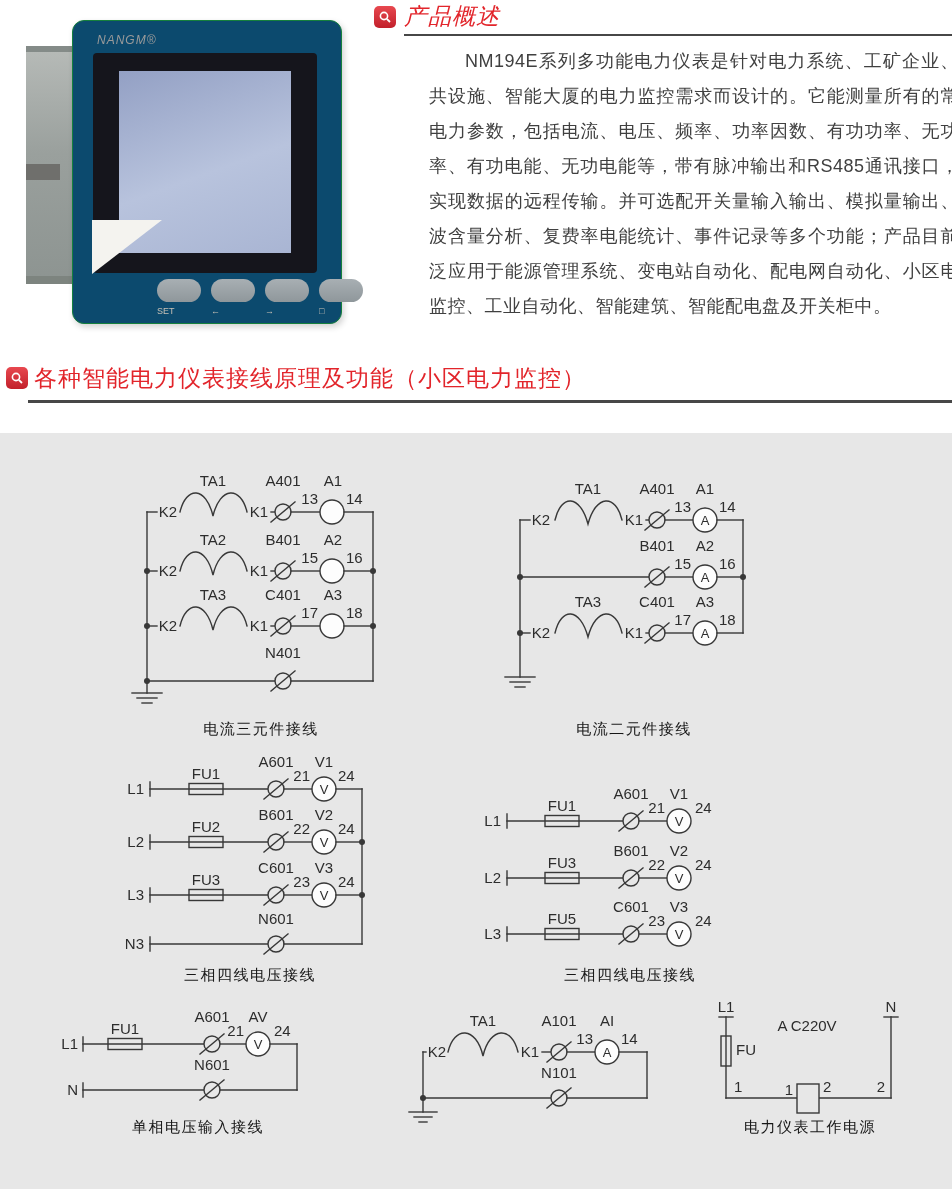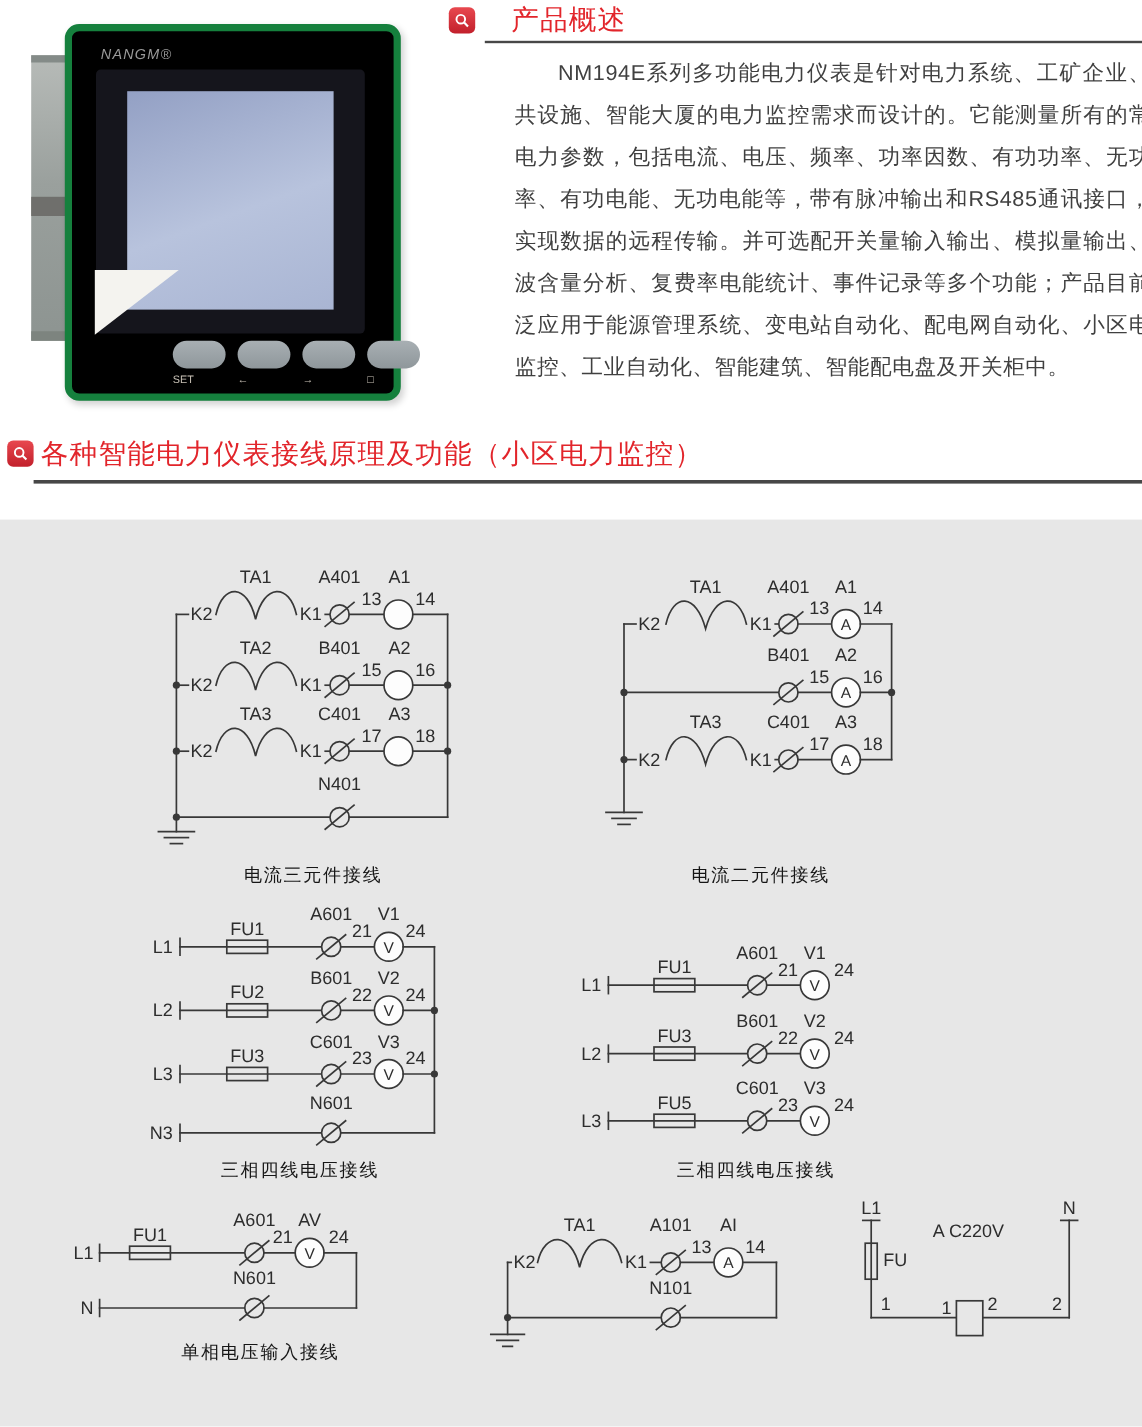--- a/index.html
+++ b/index.html
@@ -15,22 +15,22 @@
   
   .overview-body{position:absolute;left:403px;top:44px;width:549px;font-size:18px;line-height:35px;
                  color:#404040;text-align:justify;text-indent:2em;letter-spacing:0.5px;margin-left:26px;}
 
   
   .photo{position:absolute;left:18px;top:6px;width:336px;height:332px;background:#ffffff;}
   .photo-case{position:absolute;left:8px;top:40px;width:112px;height:238px;
               background:linear-gradient(180deg,#b7bbb8 0%,#9aa09d 45%,#8d9491 100%);
               box-shadow:inset 0 6px 0 #848b88, inset 0 -8px 0 #7d847f;}
   .photo-clip{position:absolute;left:0px;top:118px;width:34px;height:16px;background:#6f6f6c;}
-  .photo-panel{position:absolute;left:36px;top:14px;width:268px;height:302px;background:#000000;
-               border:6px solid #15803d;border-radius:12px;box-shadow:2px 3px 6px rgba(0,0,0,0.18);}
+  .photo-panel{position:absolute;left:54px;top:14px;width:268px;height:302px;background:#0c4a6e;
+               border:1px solid #15803d;border-radius:12px;box-shadow:2px 3px 6px rgba(0,0,0,0.18);}
   .brand{position:absolute;left:24px;top:12px;font-size:12px;color:#9a9a9a;font-style:italic;letter-spacing:1px;}
   .screen{position:absolute;left:20px;top:32px;width:224px;height:220px;background:#15151c;border-radius:4px;}
   .screen::after{content:"";position:absolute;left:-1px;bottom:-1px;border-style:solid;
                  border-width:0 0 54px 70px;border-color:transparent transparent transparent #f4f3ef;}
   .lcd{position:absolute;left:26px;top:18px;width:172px;height:182px;
        background:linear-gradient(160deg,#93a0c4 0%,#b8c3dd 55%,#a9b5d3 100%);}
   .btn-row{position:absolute;left:84px;top:258px;display:flex;gap:10px;}
   .btn{width:44px;height:23px;border-radius:12px;background:linear-gradient(#a8afb3,#8f979b);}
   .btn-labels{position:absolute;left:84px;top:285px;display:flex;gap:10px;}
   .btn-labels span{width:44px;text-align:left;font-size:9px;color:#c7c0b5;font-weight:normal;}
@@ -80,21 +80,21 @@
       </div>
     </div>
   </div>
 
   <div class="sec-icon" style="left:374px;top:6px;">
     <svg width="14" height="14" viewBox="0 0 14 14">
         <circle cx="6" cy="6" r="3.6" fill="none" stroke="#fff" stroke-width="1.6"></circle>
         <line x1="8.8" y1="8.8" x2="12" y2="12" stroke="#fff" stroke-width="1.8"></line>
       </svg>
   </div>
-  <div class="sec-title" style="left:426px;top:1px;">产品概述</div>
+  <div class="sec-title" style="left:404px;top:1px;font-style:italic;">产品概述</div>
   <div class="sec-rule" style="left:404px;top:34px;width:548px;height:2px;"></div>
   <div class="overview-body">NM194E系列多功能电力仪表是针对电力系统、工矿企业、公共设施、智能大厦的电力监控需求而设计的。它能测量所有的常用电力参数，包括电流、电压、频率、功率因数、有功功率、无功功率、有功电能、无功电能等，带有脉冲输出和RS485通讯接口，可实现数据的远程传输。并可选配开关量输入输出、模拟量输出、谐波含量分析、复费率电能统计、事件记录等多个功能；产品目前广泛应用于能源管理系统、变电站自动化、配电网自动化、小区电力监控、工业自动化、智能建筑、智能配电盘及开关柜中。</div>
 
   <div class="sec-icon" style="left:6px;top:367px;">
     <svg width="14" height="14" viewBox="0 0 14 14">
         <circle cx="6" cy="6" r="3.6" fill="none" stroke="#fff" stroke-width="1.6"></circle>
         <line x1="8.8" y1="8.8" x2="12" y2="12" stroke="#fff" stroke-width="1.8"></line>
       </svg>
   </div>
   <div class="sec-title" style="left:34px;top:363px;">各种智能电力仪表接线原理及功能（小区电力监控）</div>
@@ -428,21 +428,21 @@
       <line class="w" x1="31" y1="81" x2="31" y2="95"></line>
       <line class="w" x1="31" y1="88" x2="152" y2="88"></line>
       <g transform="translate(160,88)">
           <circle class="term-c" r="8"></circle>
           <line class="w" x1="-12" y1="10" x2="12" y2="-10"></line>
         </g>
       <text x="160" y="68">N601</text>
       <line class="w" x1="168" y1="88" x2="245" y2="88"></line>
     </g>
   </svg>
-  <div class="cap" style="left:217px;top:1118px;">单相电压输入接线</div>
+  <div class="cap" style="left:198px;top:1118px;">单相电压输入接线</div>
 
   <svg class="diagram" style="left:388px;top:1006px;" width="270" height="135">
     <line class="w" x1="35" y1="46" x2="35" y2="92"></line>
     <line class="w" x1="259" y1="46" x2="259" y2="92"></line>
     <circle class="dot" cx="35" cy="92" r="3"></circle>
     <g>
       <line class="w" x1="35" y1="92" x2="35" y2="106"></line>
       <line class="w" x1="21" y1="106" x2="49" y2="106"></line>
       <line class="w" x1="26" y1="111" x2="44" y2="111"></line>
       <line class="w" x1="31" y1="116" x2="39" y2="116"></line>
@@ -488,14 +488,15 @@
     <text x="112" y="29">A C220V</text>
     <rect class="fuse" x="26" y="34" width="10" height="30"></rect>
     <text class="s" x="41" y="53">FU</text>
     <line class="w" x1="31" y1="96" x2="196" y2="96"></line>
     <rect class="box" x="102" y="82" width="22" height="29"></rect>
     <text class="s" x="39" y="90">1</text>
     <text class="e" x="98" y="93">1</text>
     <text class="s" x="128" y="90">2</text>
     <text class="e" x="190" y="90">2</text>
   </svg>
+  <div class="cap" style="left:810px;top:1118px;">电力仪表工作电源</div>
 
 </div>
 
 </body></html>

